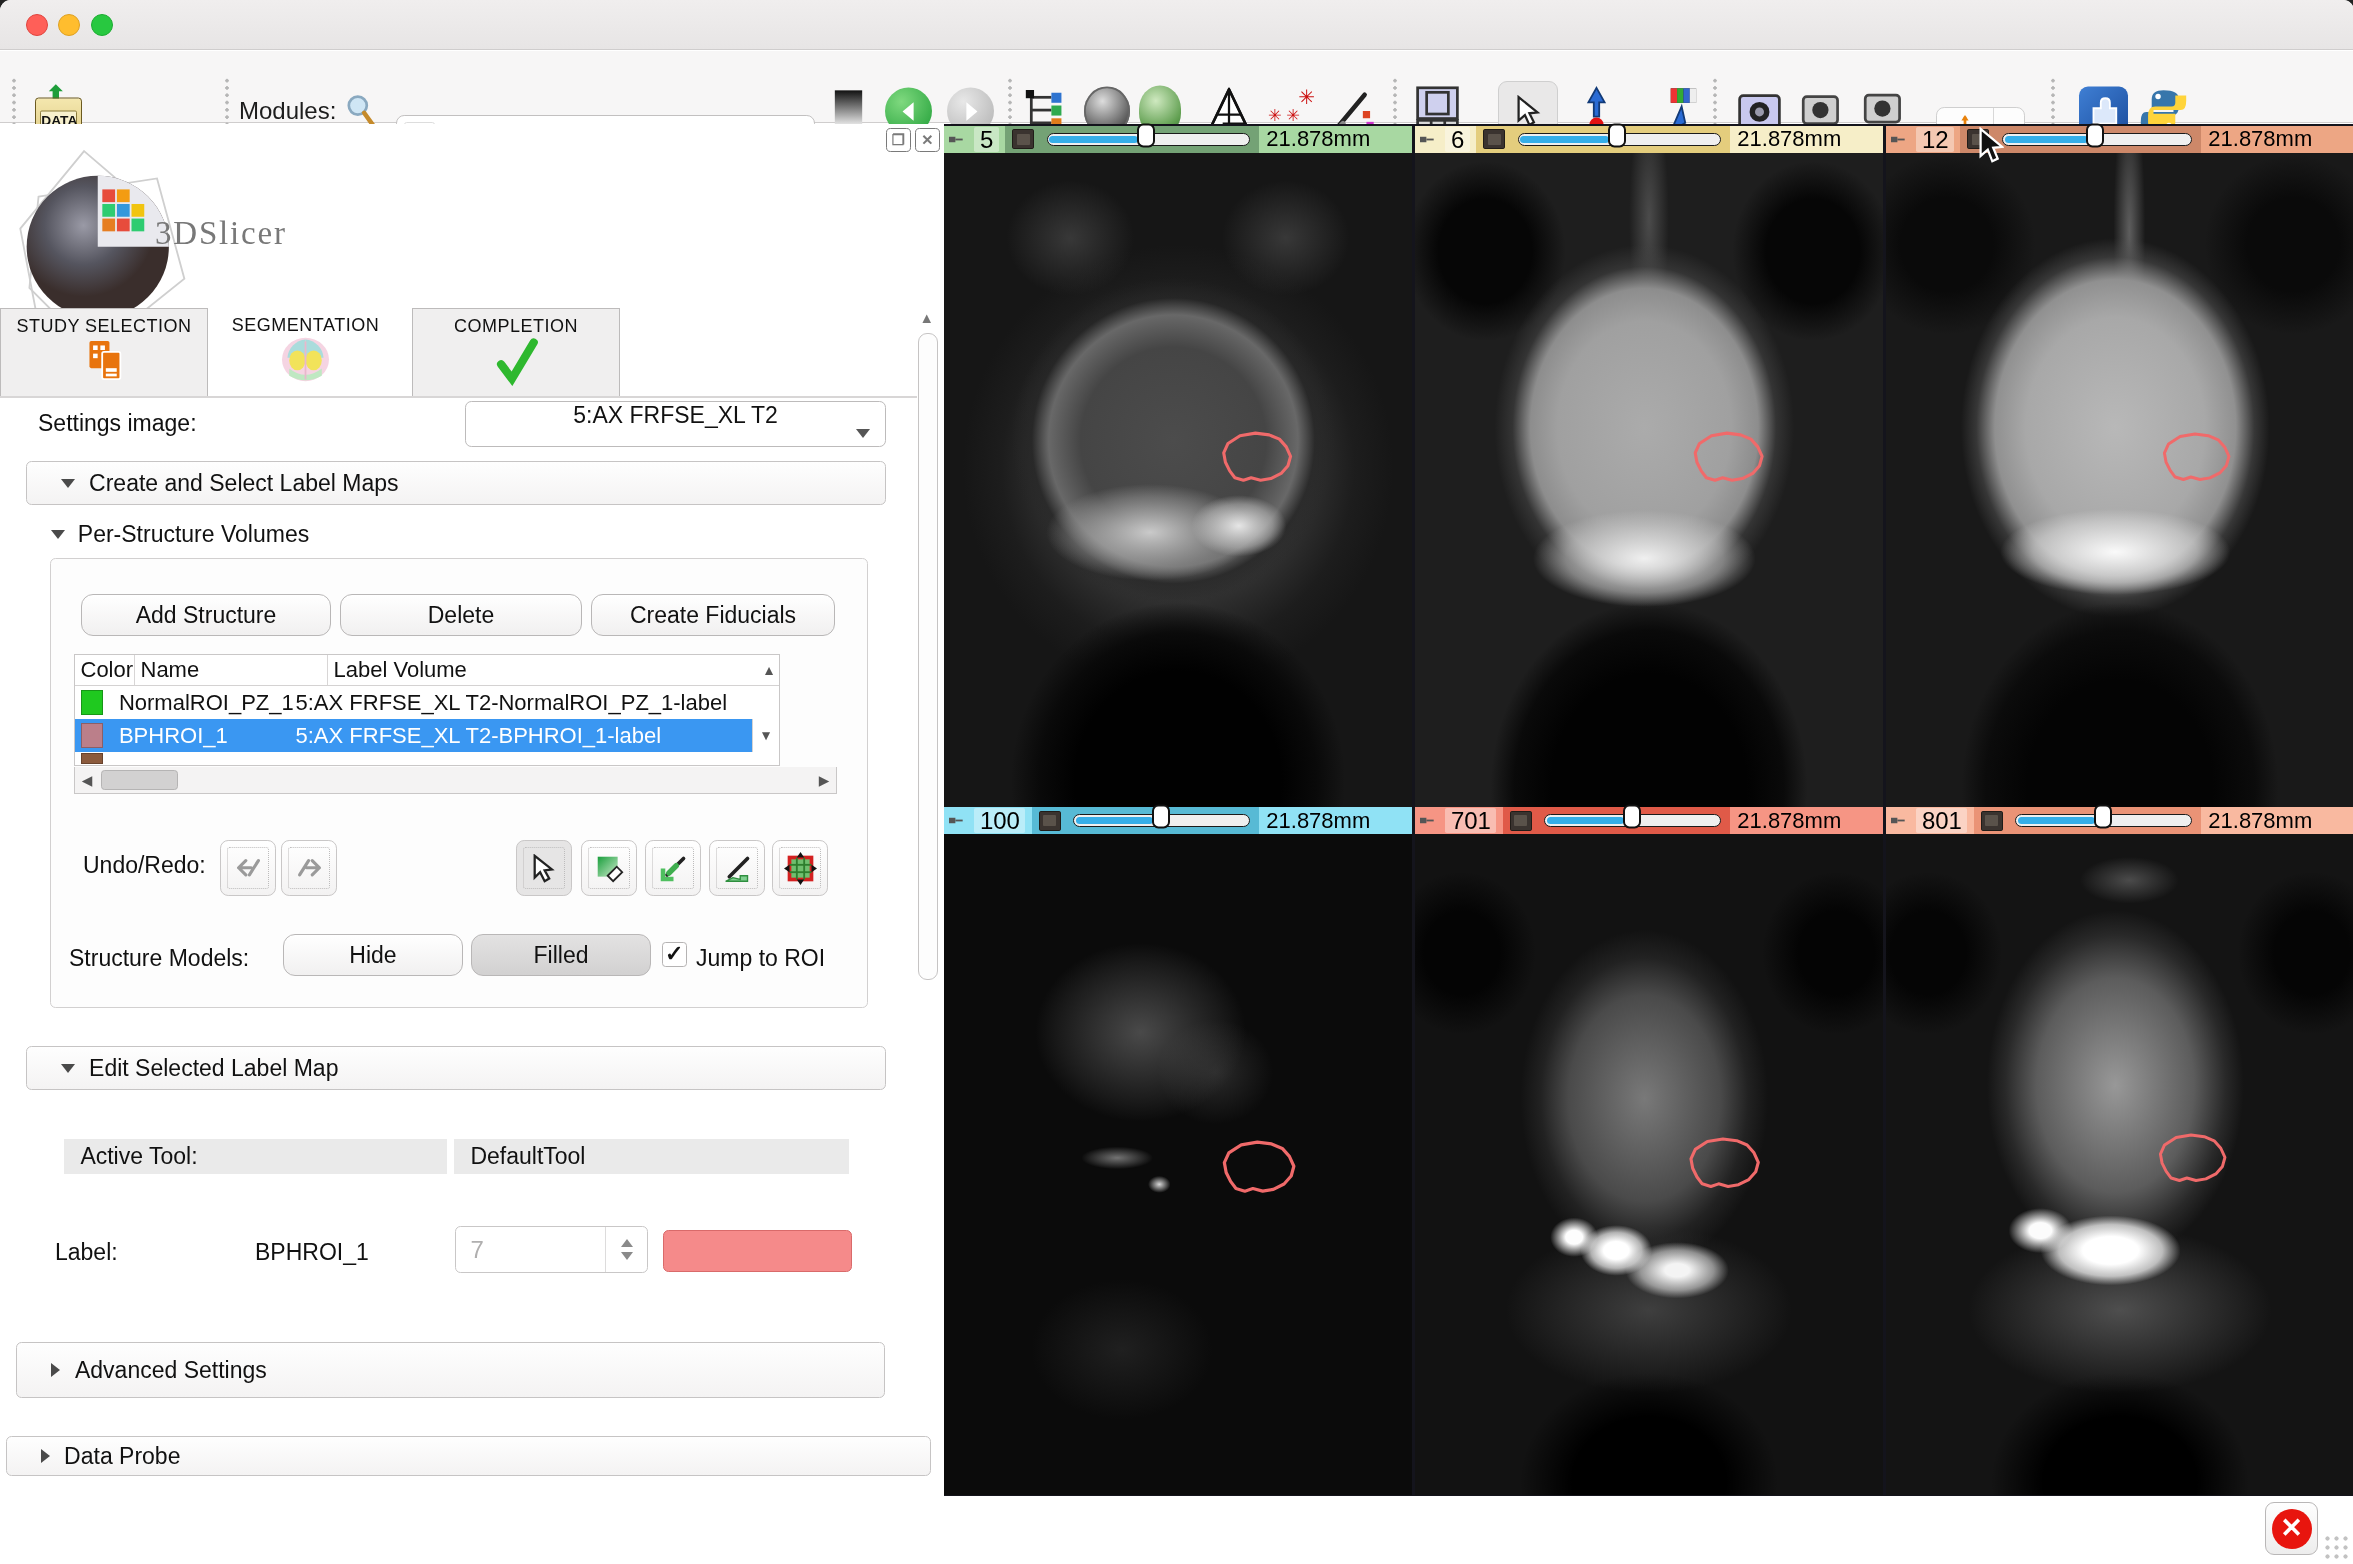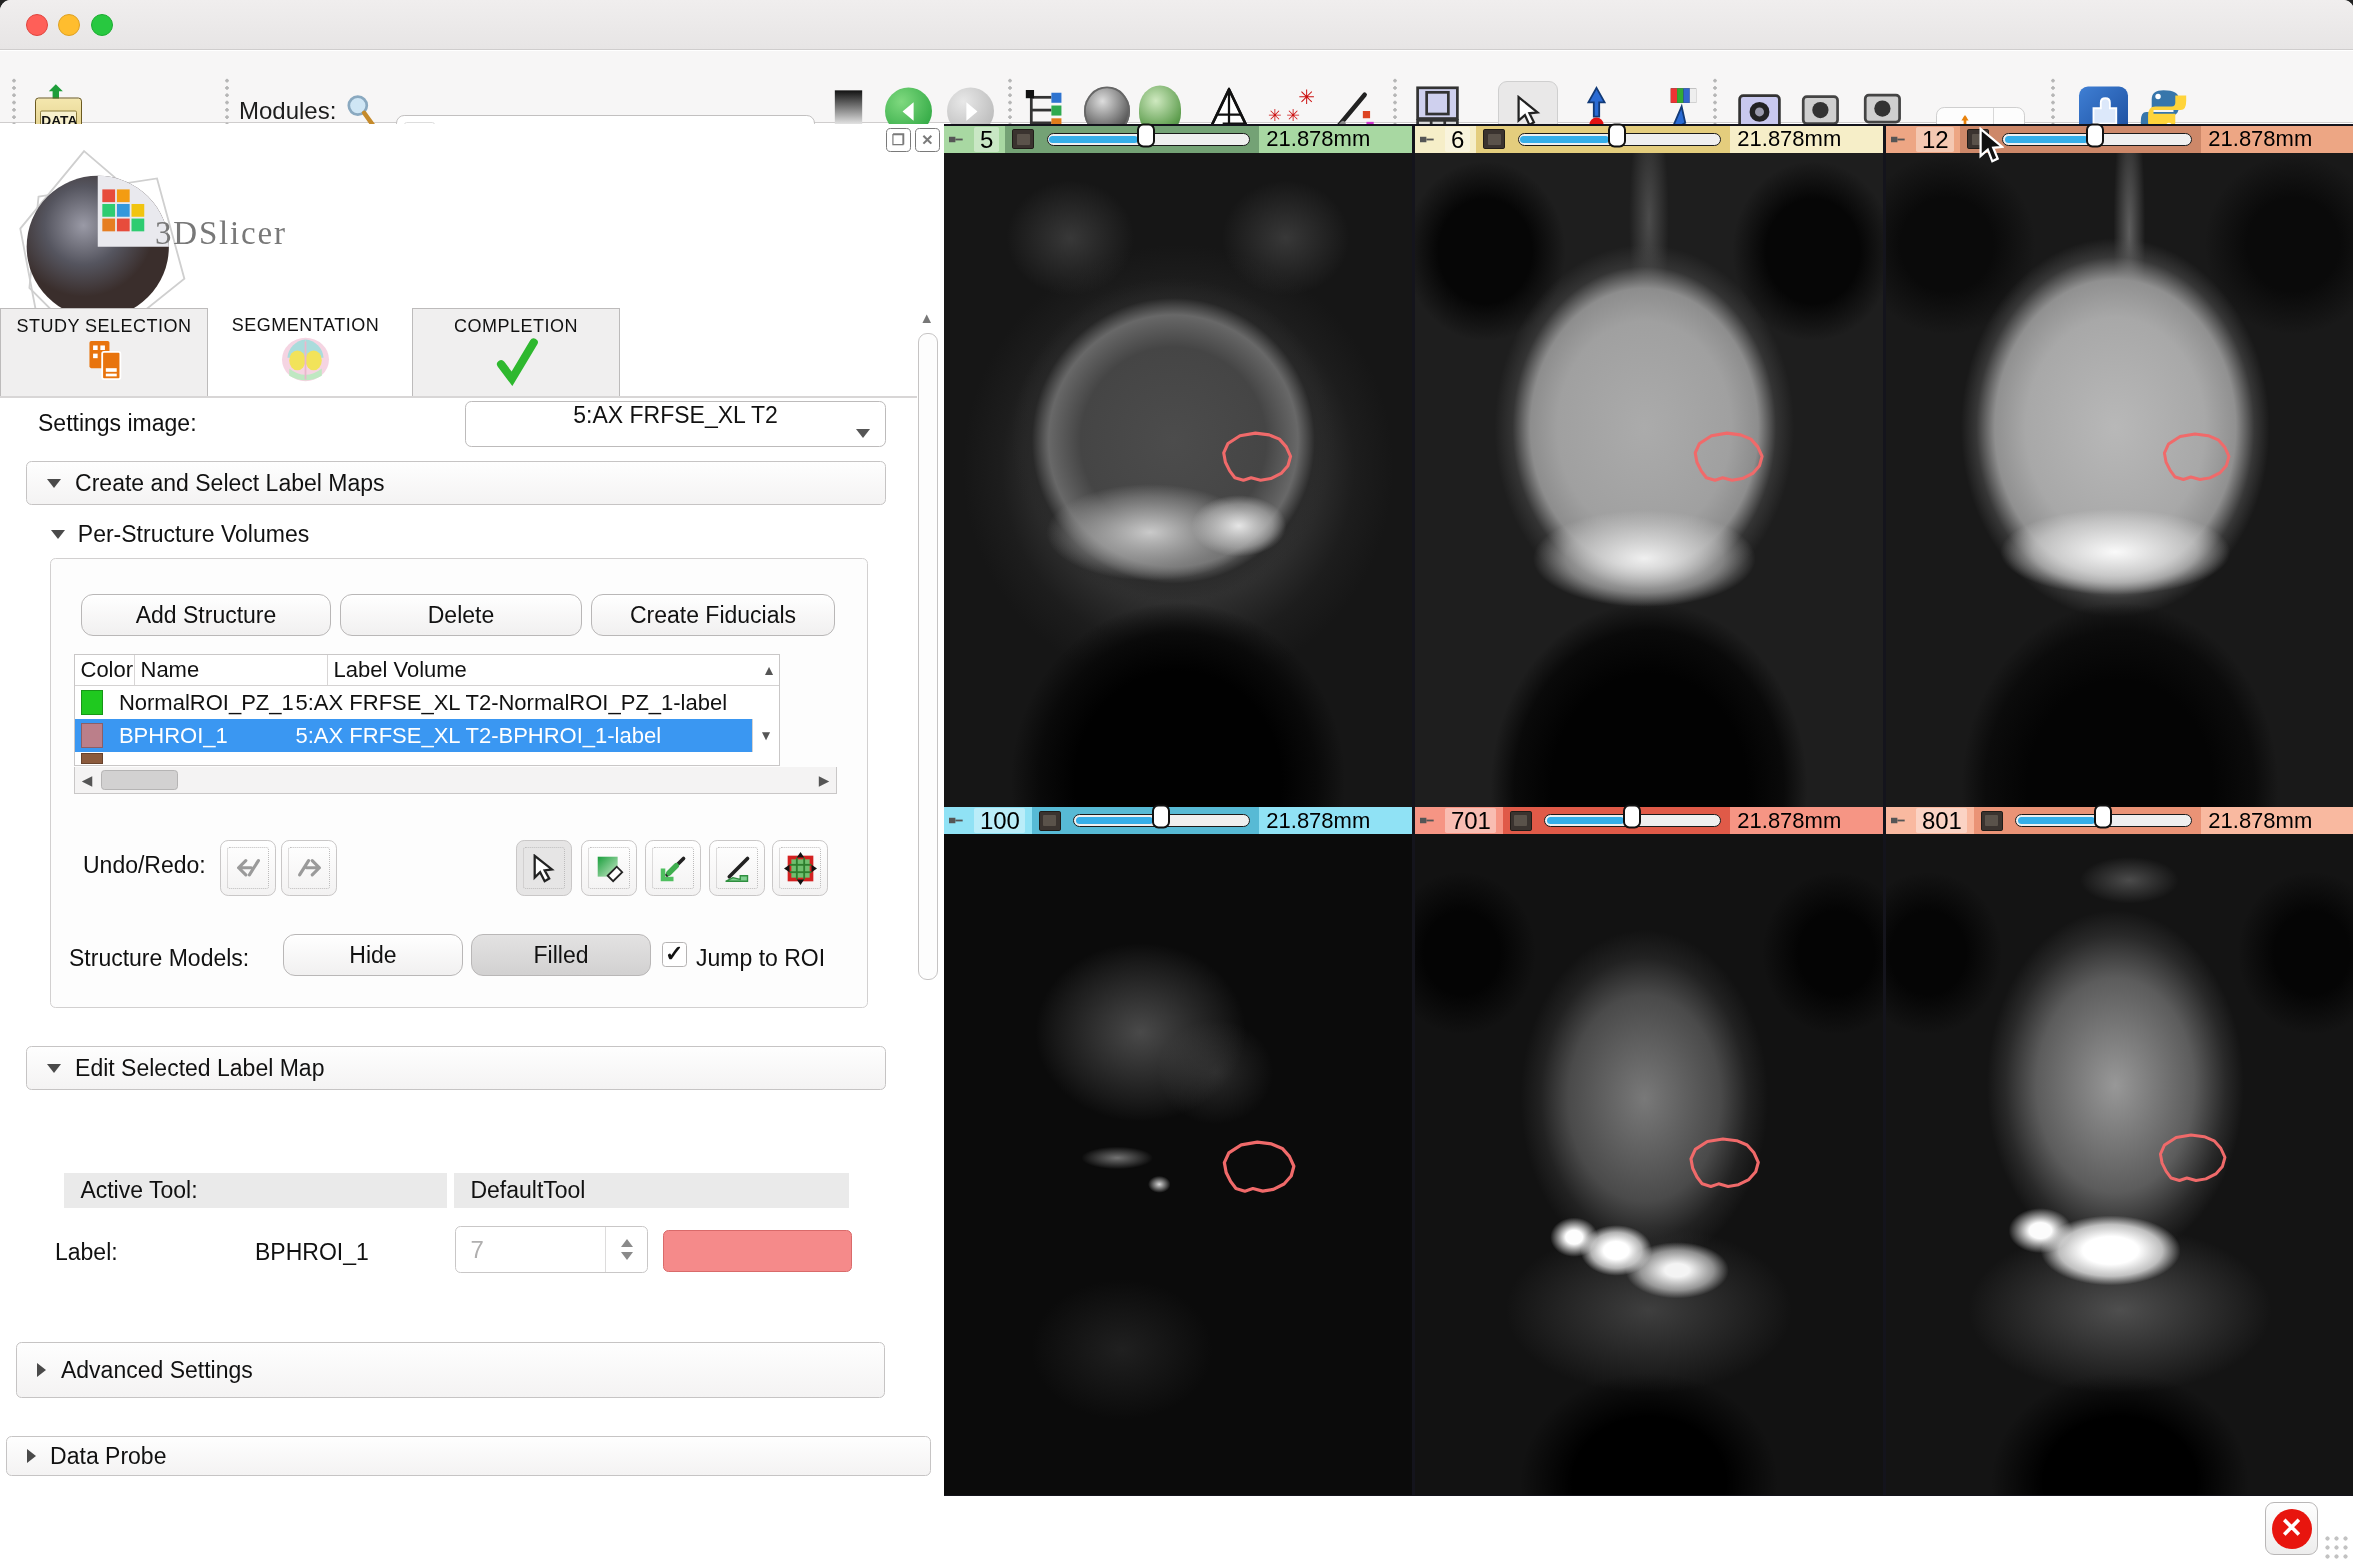--- a/index.html
+++ b/index.html
@@ -40,41 +40,41 @@
   .logo-text{position:absolute;left:144px;top:73px;font-size:33px;color:#787878;letter-spacing:1.8px;font-family:Liberation Serif, serif;}
   .tabs{position:absolute;left:0;top:182px;width:920px;height:91px;}
   .tab{position:absolute;top:1.8px;height:88px;background:#f0efef;border:1.8px solid #bdbbbb;border-bottom:none;text-align:center;}
   .tab.active{background:#fff;border:none;}
   .tab .tlabel{font-size:18px;color:#111;margin-top:7.3px;letter-spacing:0.5px;}
   .tab-underline{position:absolute;left:0;top:272px;width:917px;height:1.8px;background:#d8d6d6;}
 
   .prow-label{font-size:23px;color:#111;position:absolute;}
   .sel-combo{position:absolute;background:#fff;border:1.8px solid #bdbbbb;border-radius:6.4px;display:flex;align-items:center;padding:0 14.6px;font-size:23px;color:#111;flex-direction:column;}
   .sel-combo .caret{margin-left:auto;border-left-width:7.3px;border-right-width:7.3px;border-top-width:9px;}
-  .collapsible{position:absolute;background:linear-gradient(#fefefe,#f4f3f3);border:1.8px solid #c6c4c4;border-radius:5.5px;display:flex;align-items:center;font-size:23px;color:#111;padding-left:20px;}
+  .collapsible{position:absolute;background:linear-gradient(#fefefe,#f4f3f3);border:1.8px solid #c6c4c4;border-radius:5.5px;display:flex;align-items:center;font-size:23px;color:#111;padding-left:34px;}
   .tri-down{width:0;height:0;border-left:7.3px solid transparent;border-right:7.3px solid transparent;border-top:9px solid #4a4a4a;margin-right:14.6px;}
   .tri-right{width:0;height:0;border-top:7.3px solid transparent;border-bottom:7.3px solid transparent;border-left:9px solid #4a4a4a;margin-right:14.6px;}
   .groupbox{position:absolute;left:50px;top:434px;width:818px;height:450px;border:1.8px solid #d2d0d0;border-radius:5.5px;background:#fdfdfd;}
   .btn{background:linear-gradient(#ffffff,#f1f0f0);border:1.8px solid #b9b7b7;border-radius:12px;font-size:23px;color:#111;display:flex;align-items:center;justify-content:center;position:absolute;}
   .btn.dark{background:linear-gradient(#e3e2e2,#d2d1d1);}
 
   .stable{position:absolute;left:23px;top:95px;width:706px;border:1.8px solid #c9c7c7;background:#fff;}
   .stable .hdr{display:flex;border-bottom:1.8px solid #d4d2d2;height:31px;align-items:center;font-size:22px;color:#111;}
   .stable .hdr div{padding-left:5.5px;border-right:0.9px solid #d8d6d6;height:100%;display:flex;align-items:center;}
   .srow{display:flex;height:33px;align-items:center;font-size:22px;color:#111;}
   .srow.selected{background:#3a97f2;color:#fff;}
   .swatch{width:22px;height:25.5px;margin-left:5.5px;border:0.9px solid rgba(0,0,0,.25);}
   .hscroll{position:absolute;left:23px;top:208px;width:763px;height:27px;border:1.8px solid #c9c7c7;border-top:none;background:#f4f3f3;display:flex;align-items:center;}
   .hthumb{width:77px;height:20px;background:#d2d1d1;border:0.9px solid #b5b4b4;border-radius:3.6px;margin-left:1.8px;}
   .toolbtn{position:absolute;width:56px;height:56px;border:1.8px solid #c9c7c7;border-radius:8.2px;background:linear-gradient(#fff,#f3f2f2);display:flex;align-items:center;justify-content:center;}
   .toolbtn.active{background:#e6e5e5;}
   .toolbtn .dotted{position:absolute;inset:6.4px;border:1.8px dotted #bdbcbc;border-radius:2.7px;}
   .checkbox{position:absolute;width:24.6px;height:24.6px;border:1.8px solid #b5b3b3;border-radius:3.6px;background:#fff;display:flex;align-items:center;justify-content:center;}
   .checkbox::after{content:"✓";font-size:22px;font-weight:bold;color:#111;line-height:1;}
-  .grayrow{position:absolute;height:35px;background:#eaeaea;display:flex;align-items:center;font-size:23px;color:#111;padding-left:16.4px;margin-top:34px;}
+  .grayrow{position:absolute;height:35px;background:#eaeaea;display:flex;align-items:center;font-size:23px;color:#111;padding-left:16.4px;}
   .spinbox{position:absolute;left:455px;top:1102px;width:193px;height:47px;border:1.8px solid #c9c7c7;border-radius:5.5px;background:#fff;display:flex;align-items:center;}
   .spin-val{font-size:24px;color:#b0afaf;padding-left:14.6px;flex:1;}
   .spin-arrows{width:42px;height:100%;border-left:1.8px solid #dddcdc;display:flex;flex-direction:column;align-items:center;justify-content:center;gap:5.5px;}
   .spin-arrows .up{width:0;height:0;border-left:6.4px solid transparent;border-right:6.4px solid transparent;border-bottom:8.2px solid #8a8a8a;}
   .spin-arrows .dn{width:0;height:0;border-left:6.4px solid transparent;border-right:6.4px solid transparent;border-top:8.2px solid #8a8a8a;}
   .label-swatch{position:absolute;left:663px;top:1106px;width:189px;height:42px;border:1.8px solid #d96a6a;border-radius:5.5px;}
   .pscroll{position:absolute;left:916px;top:182px;width:24px;height:1321px;}
   .pthumb{position:absolute;left:1.8px;top:27px;width:20px;height:647px;background:#fdfdfd;border:1.8px solid #c6c4c4;border-radius:9px;}
 
   

